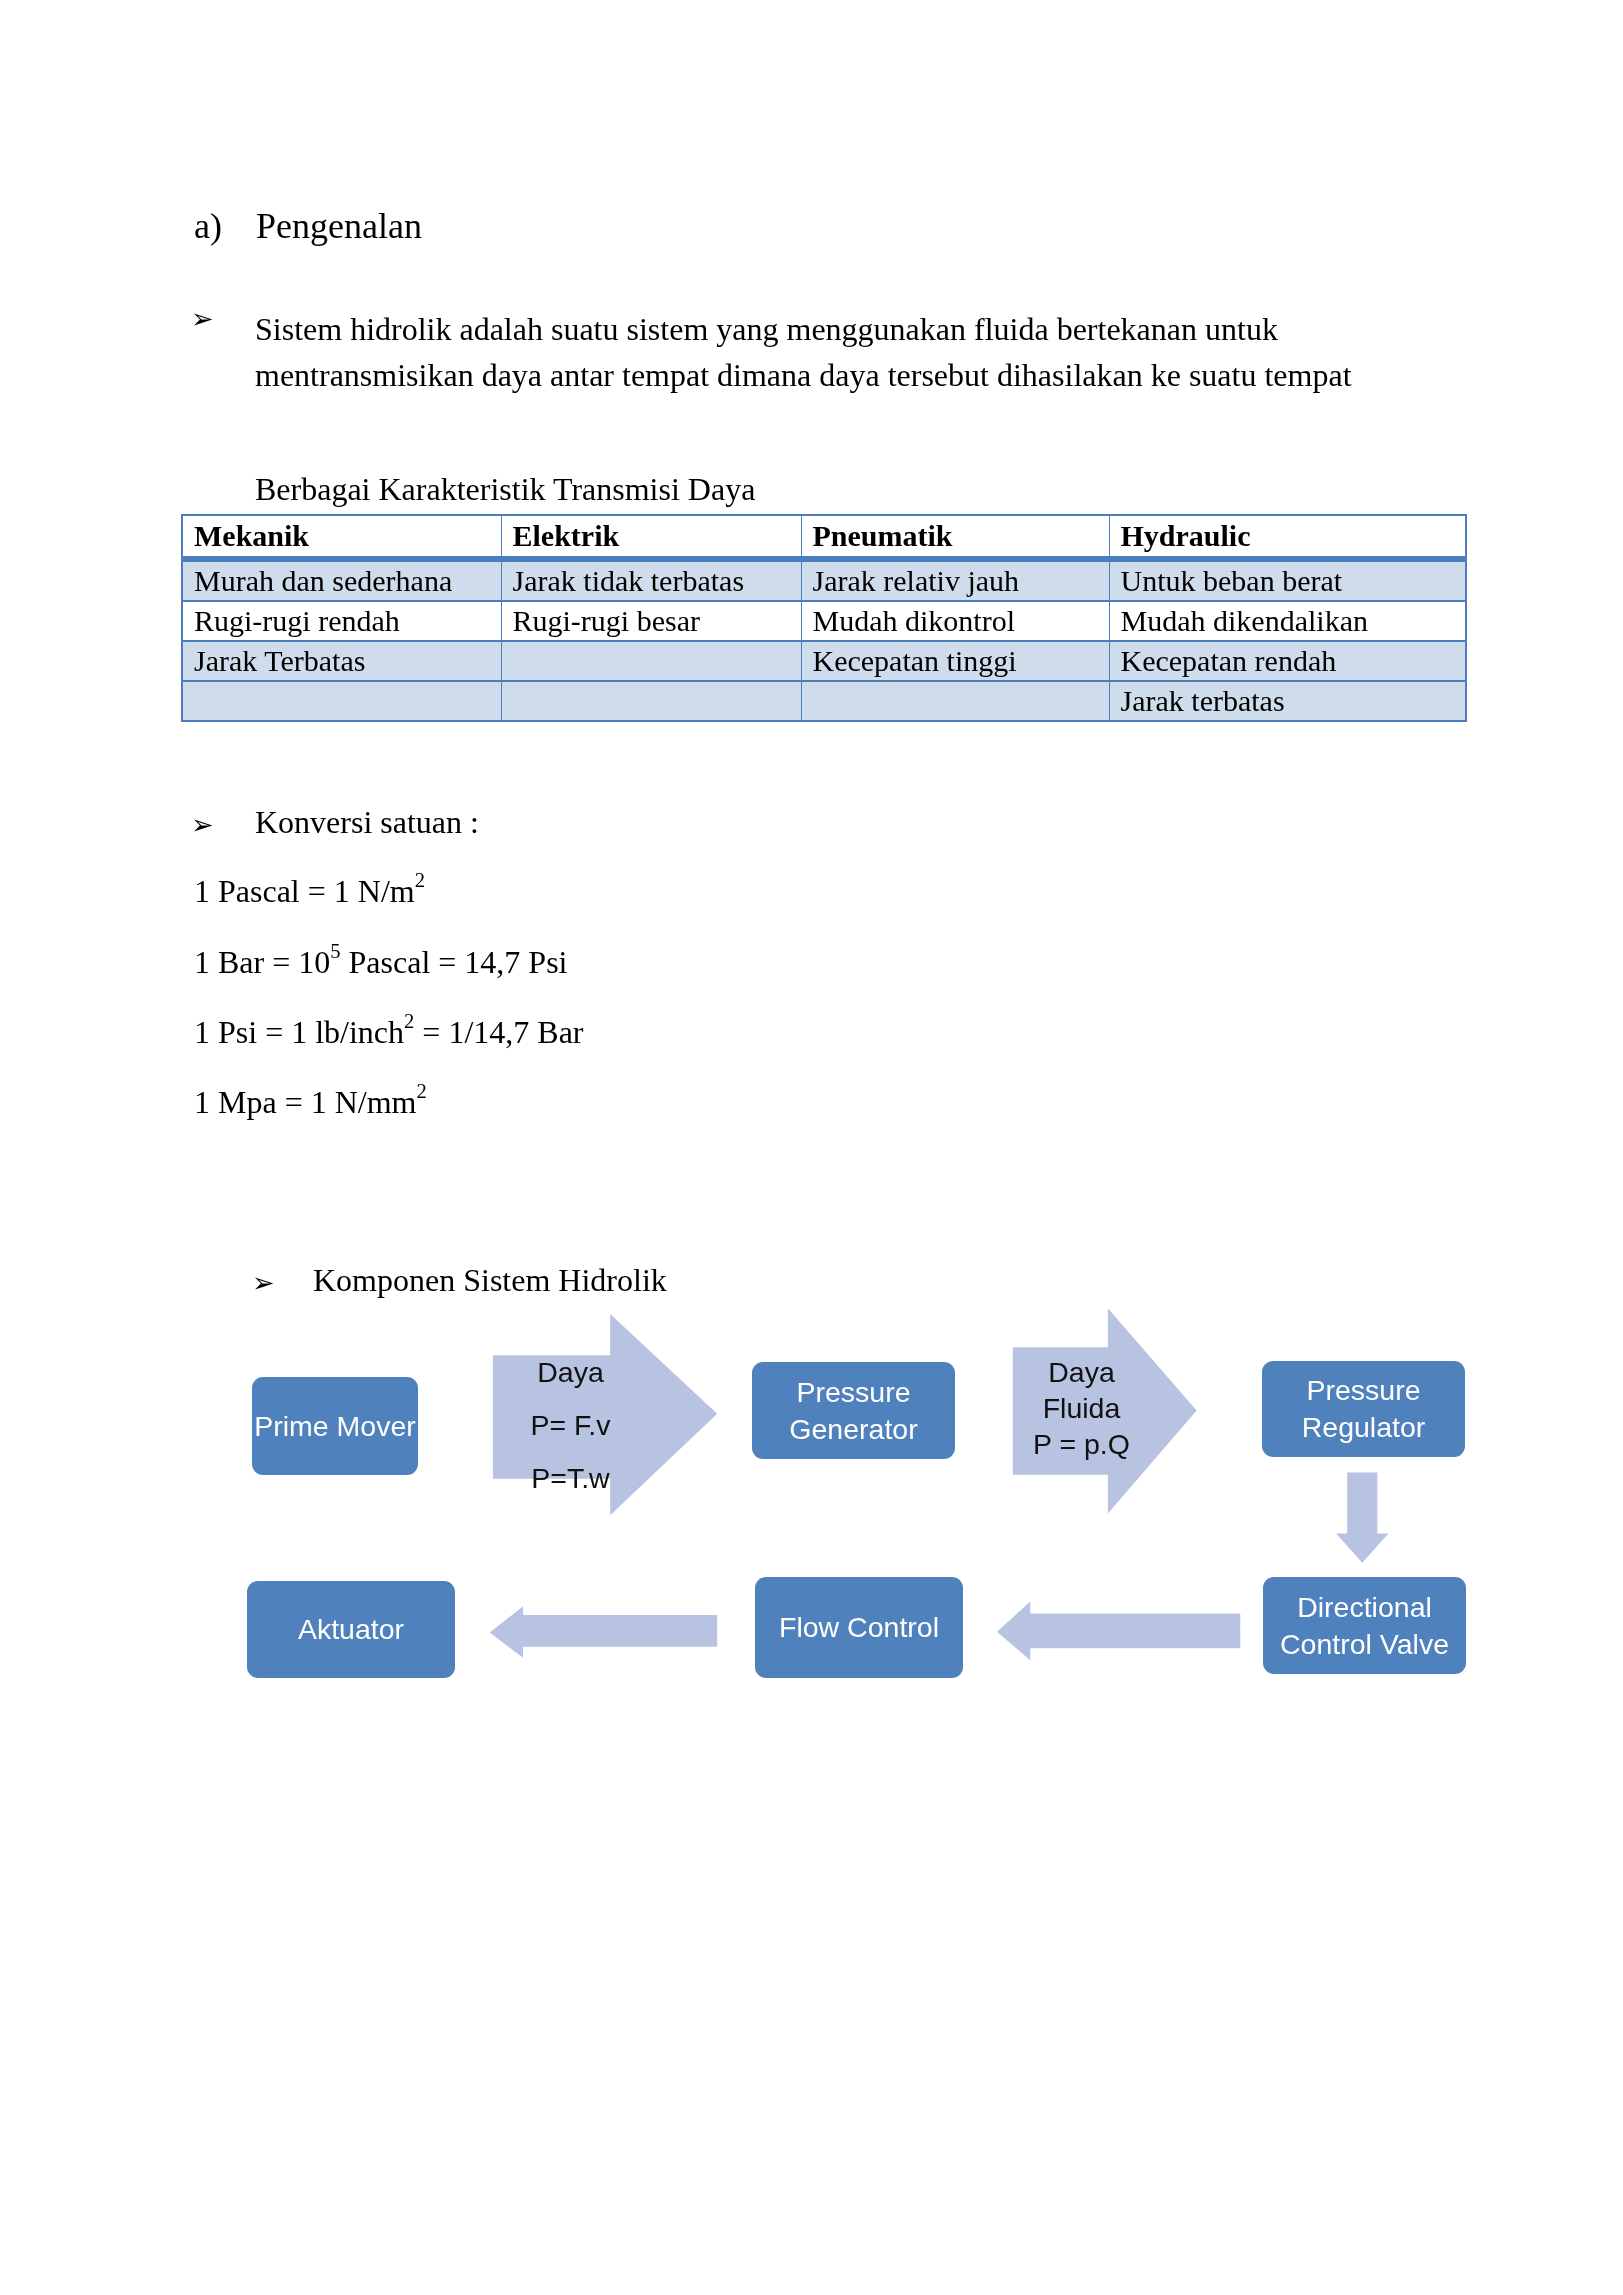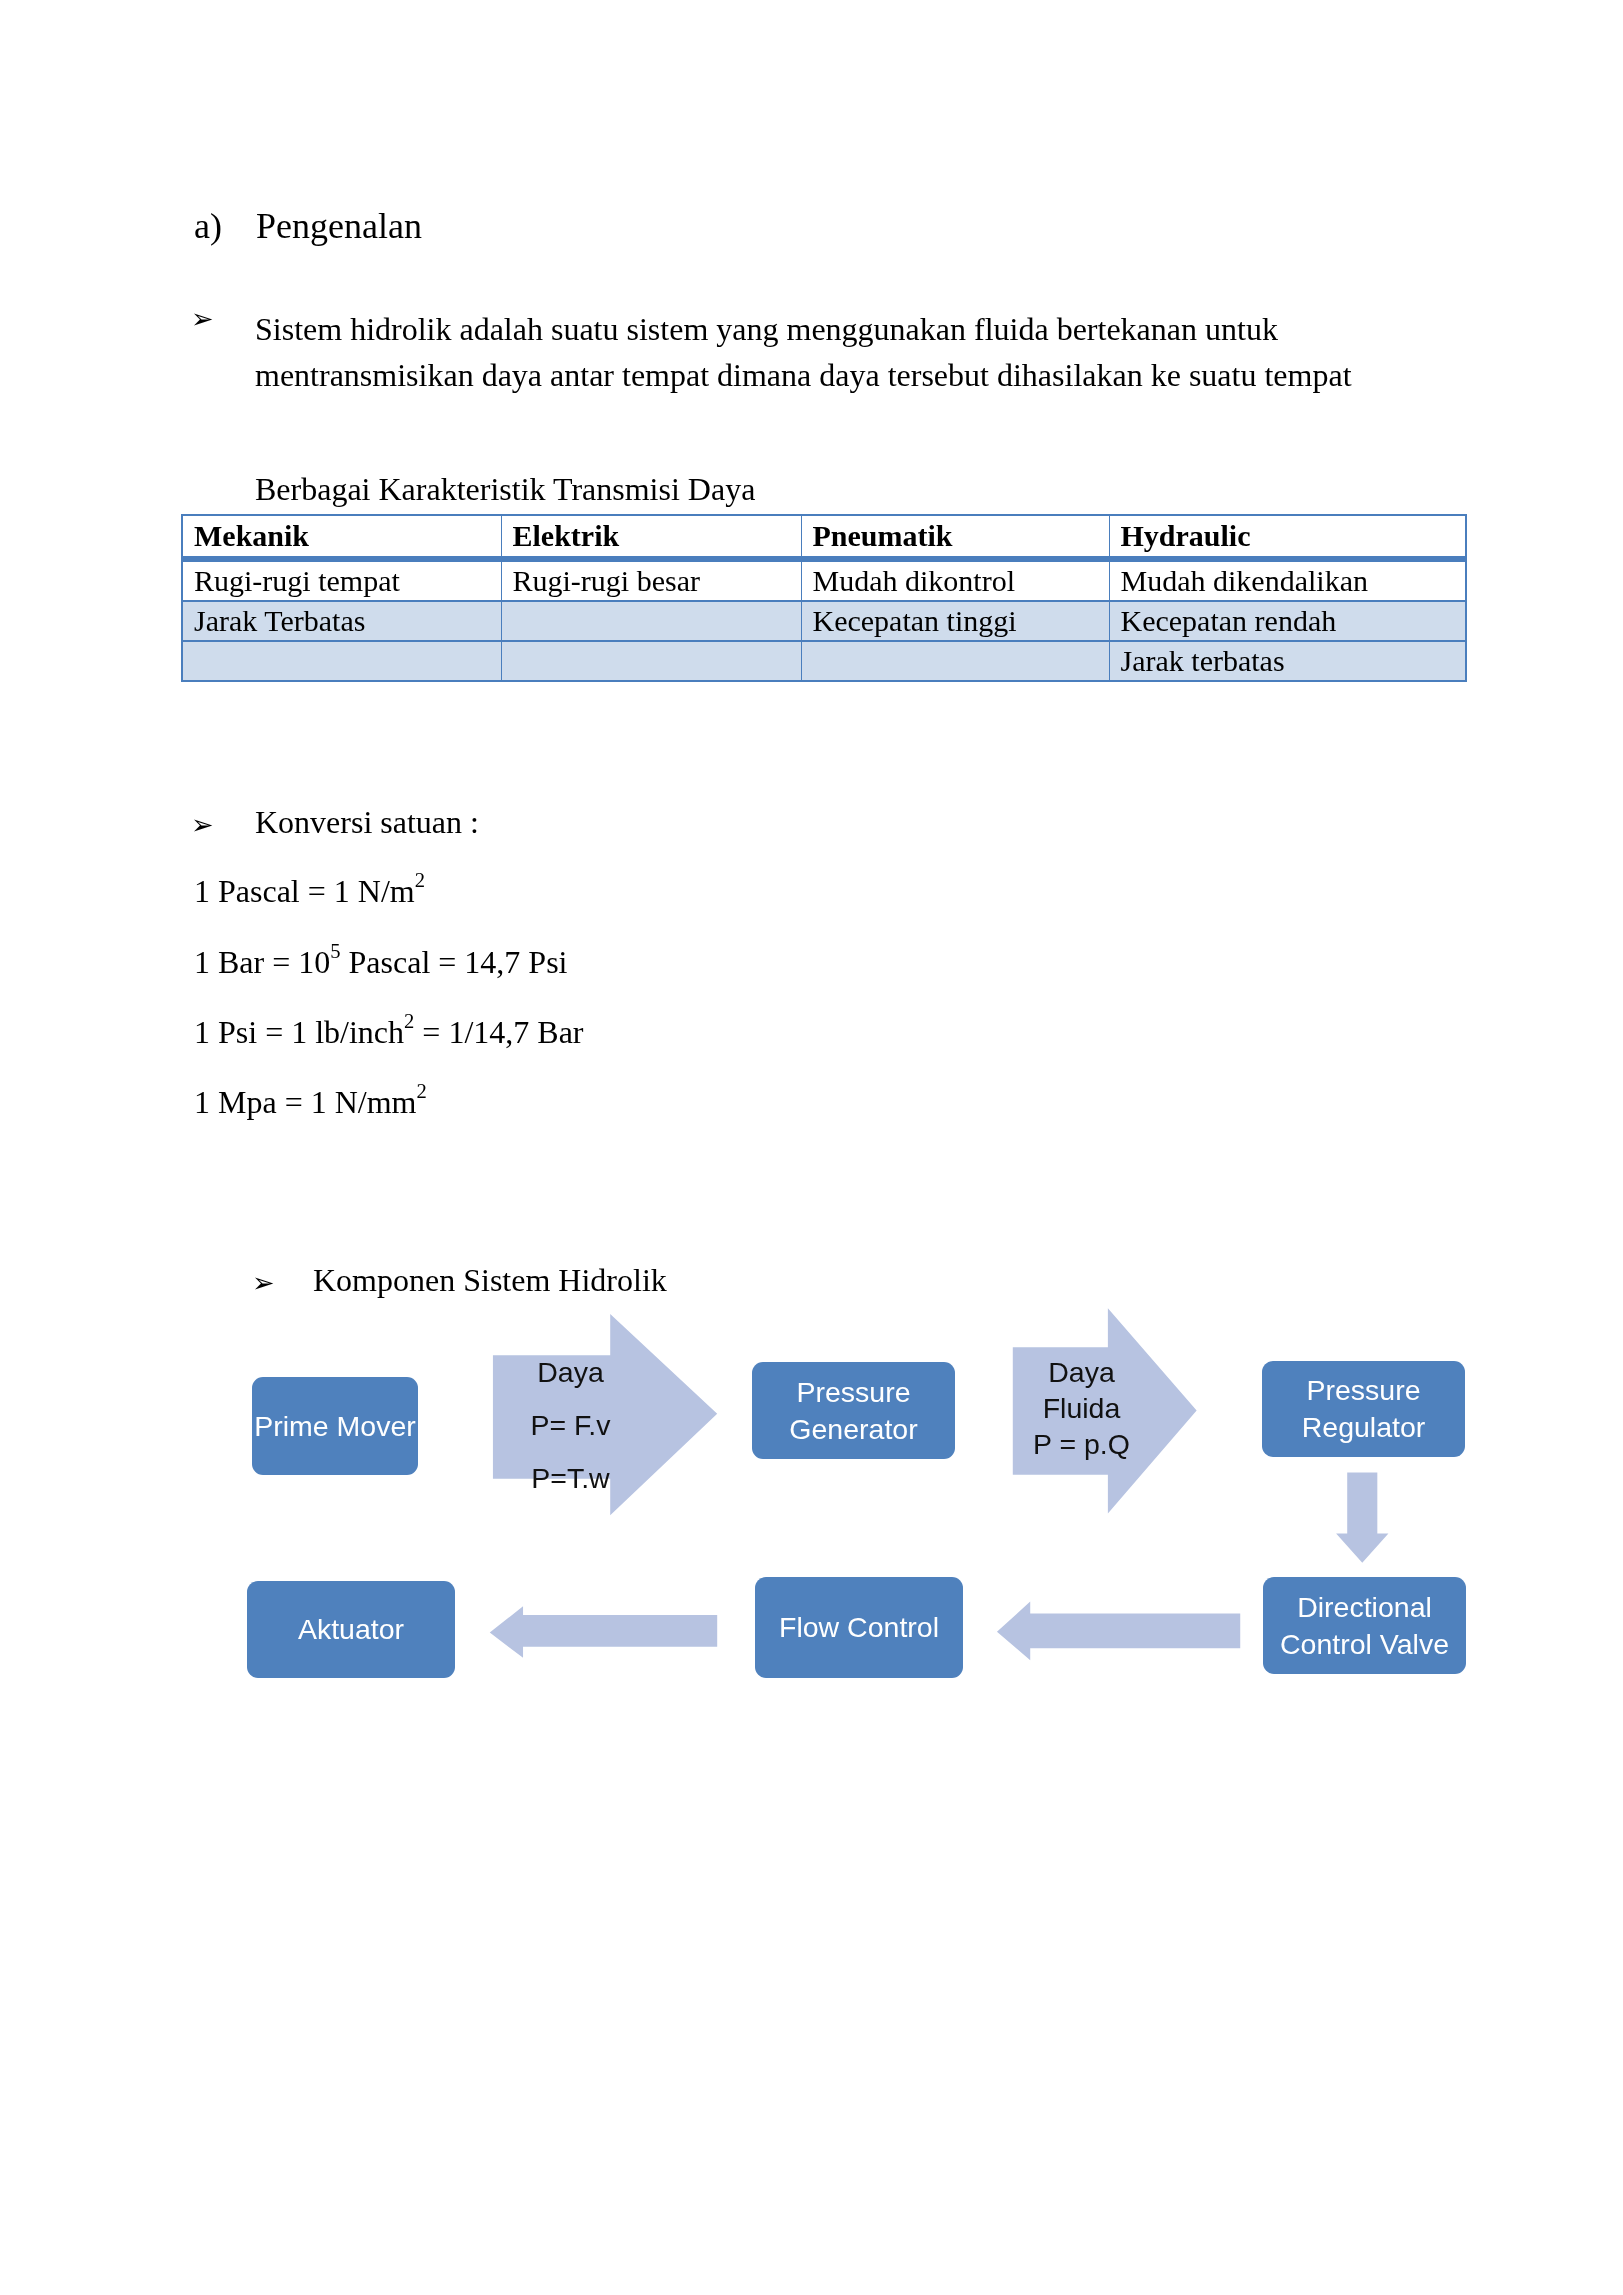--- a/index.html
+++ b/index.html
@@ -86,22 +86,28 @@
       <col style="width:308px">
       <col style="width:357px">
     </colgroup>
   <tbody>
     <tr>
       <th>Mekanik</th>
       <th>Elektrik</th>
       <th>Pneumatik</th>
       <th>Hydraulic</th>
     </tr>
+    <tr class="alt">
+      <td>Murah dan sederhana</td>
+      <td>Jarak tidak terbatas</td>
+      <td>Jarak relativ jauh</td>
+      <td>Untuk beban berat</td>
+    </tr>
     <tr>
-      <td>Rugi-rugi tempat</td>
+      <td>Rugi-rugi rendah</td>
       <td>Rugi-rugi besar</td>
       <td>Mudah dikontrol</td>
       <td>Mudah dikendalikan</td>
     </tr>
     <tr class="alt">
       <td>Jarak Terbatas</td>
       <td></td>
       <td>Kecepatan tinggi</td>
       <td>Kecepatan rendah</td>
     </tr>

